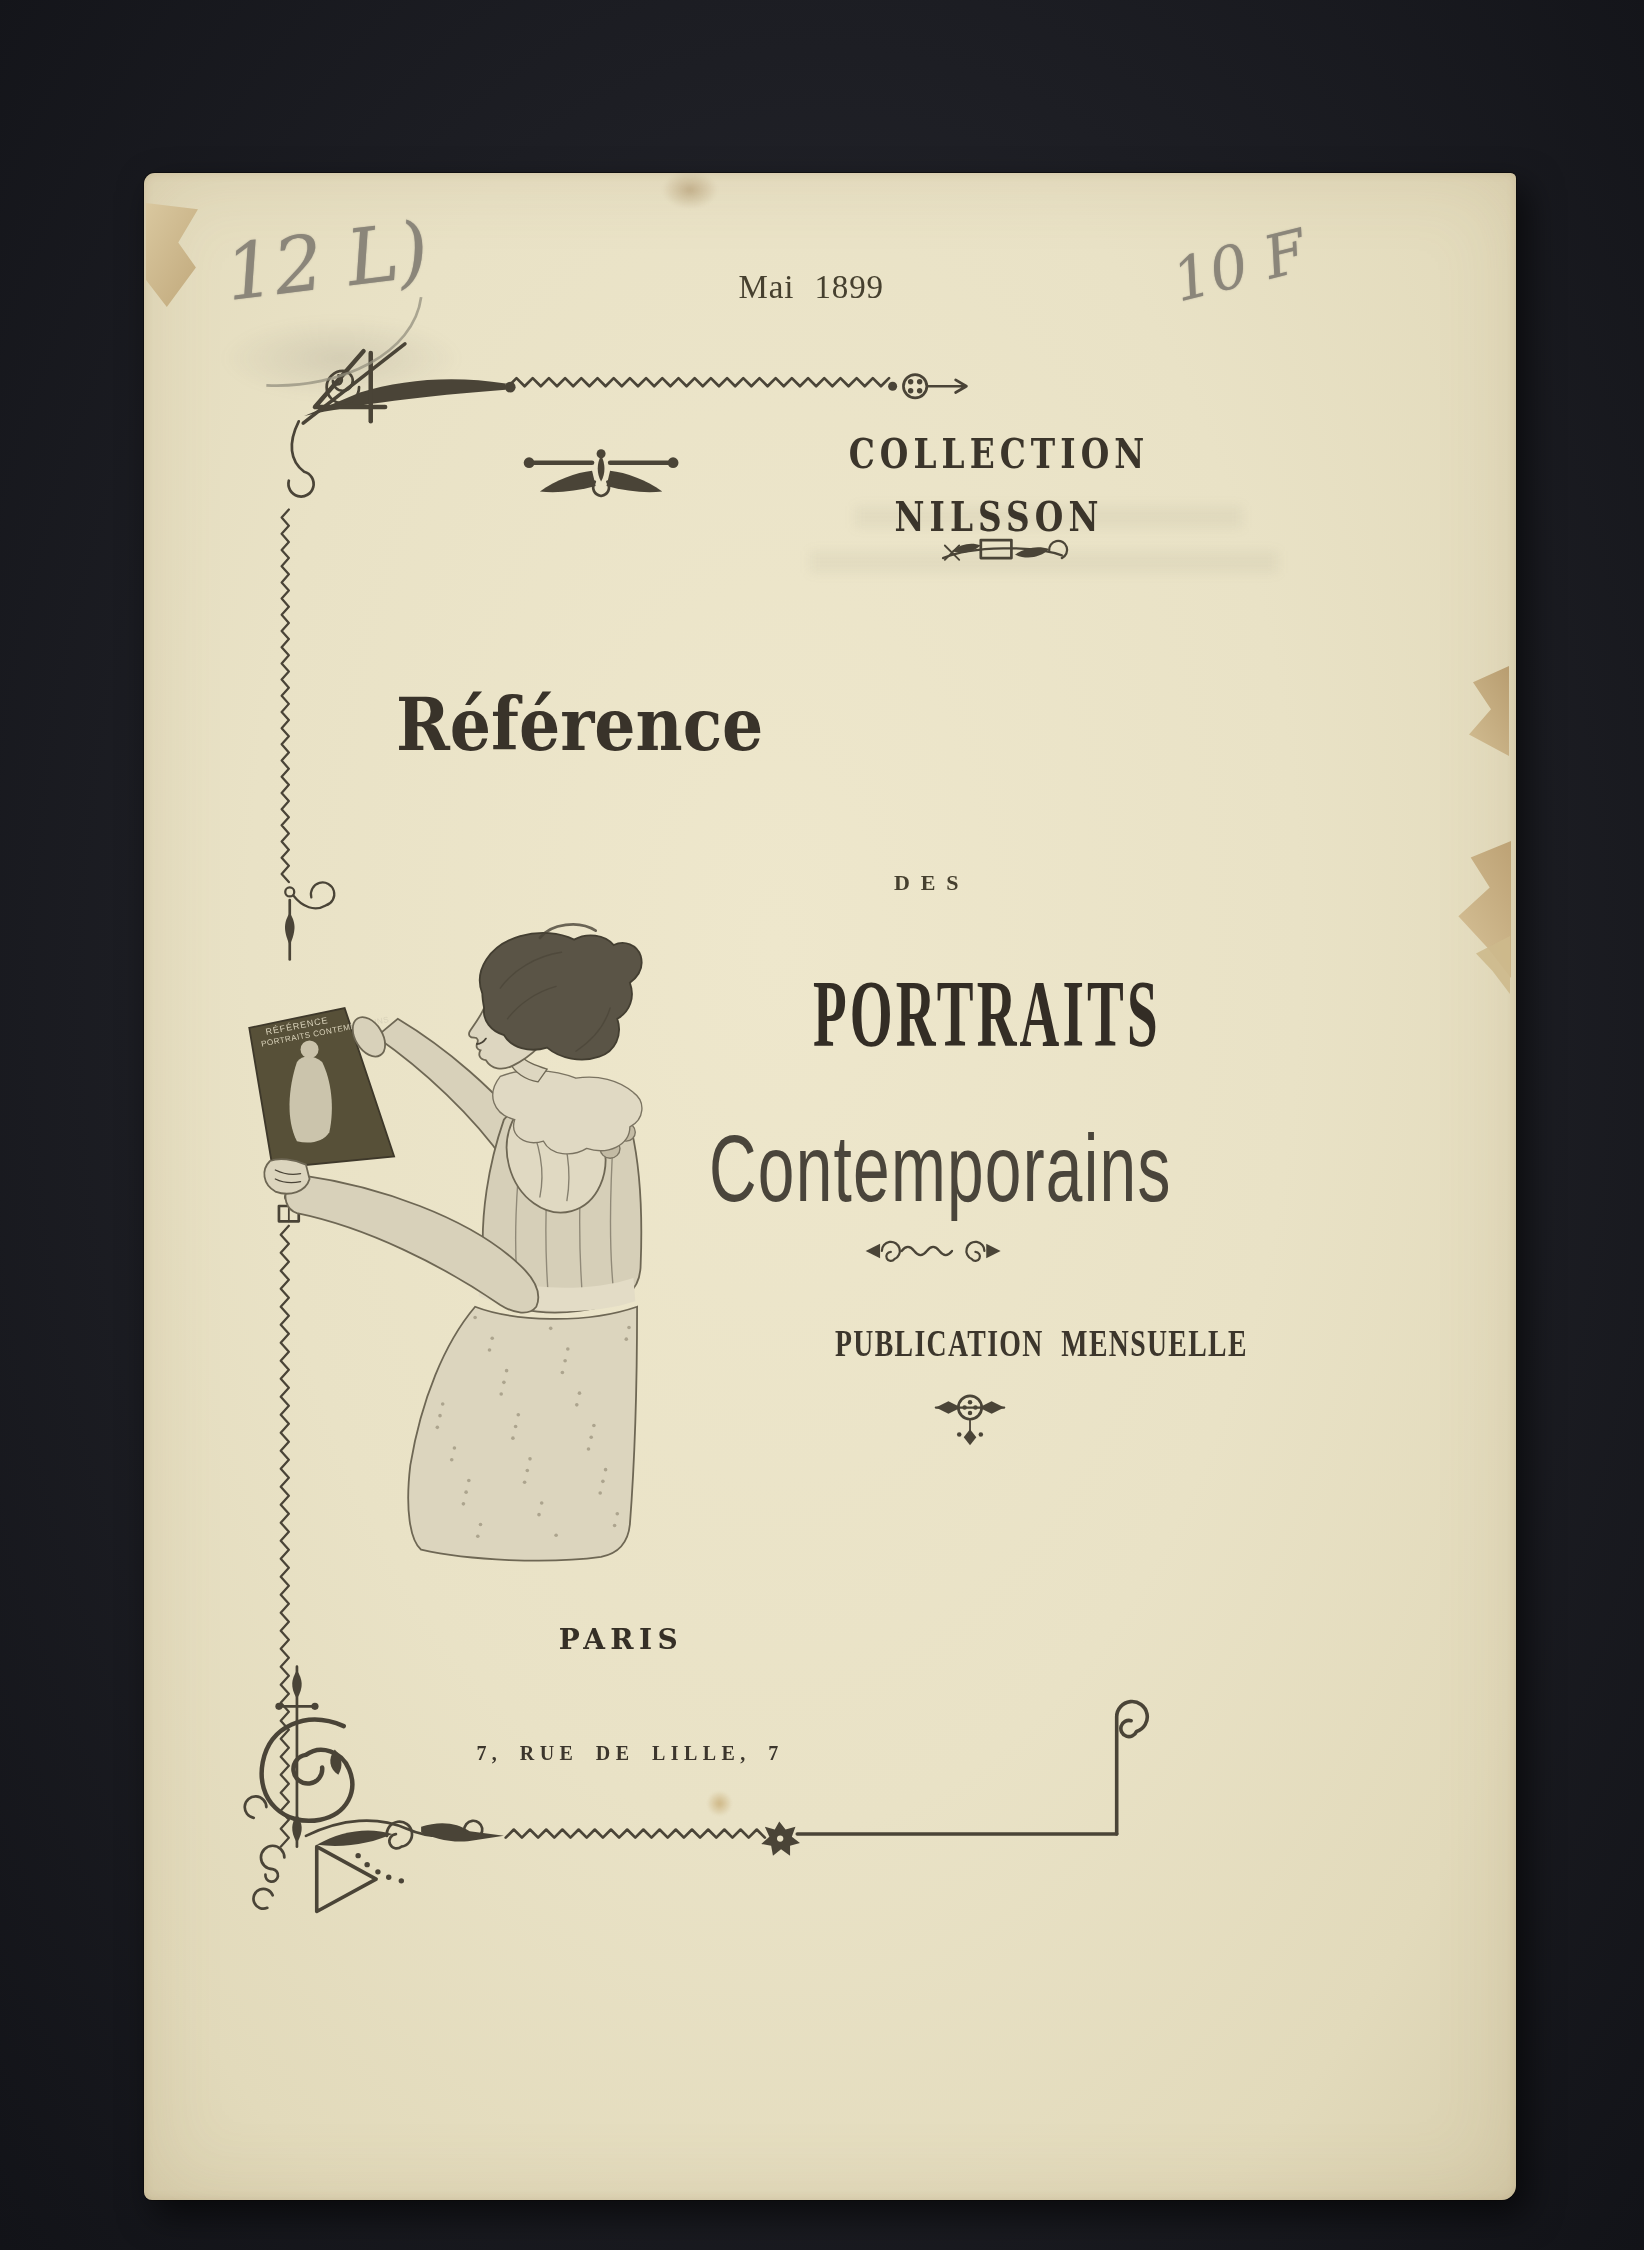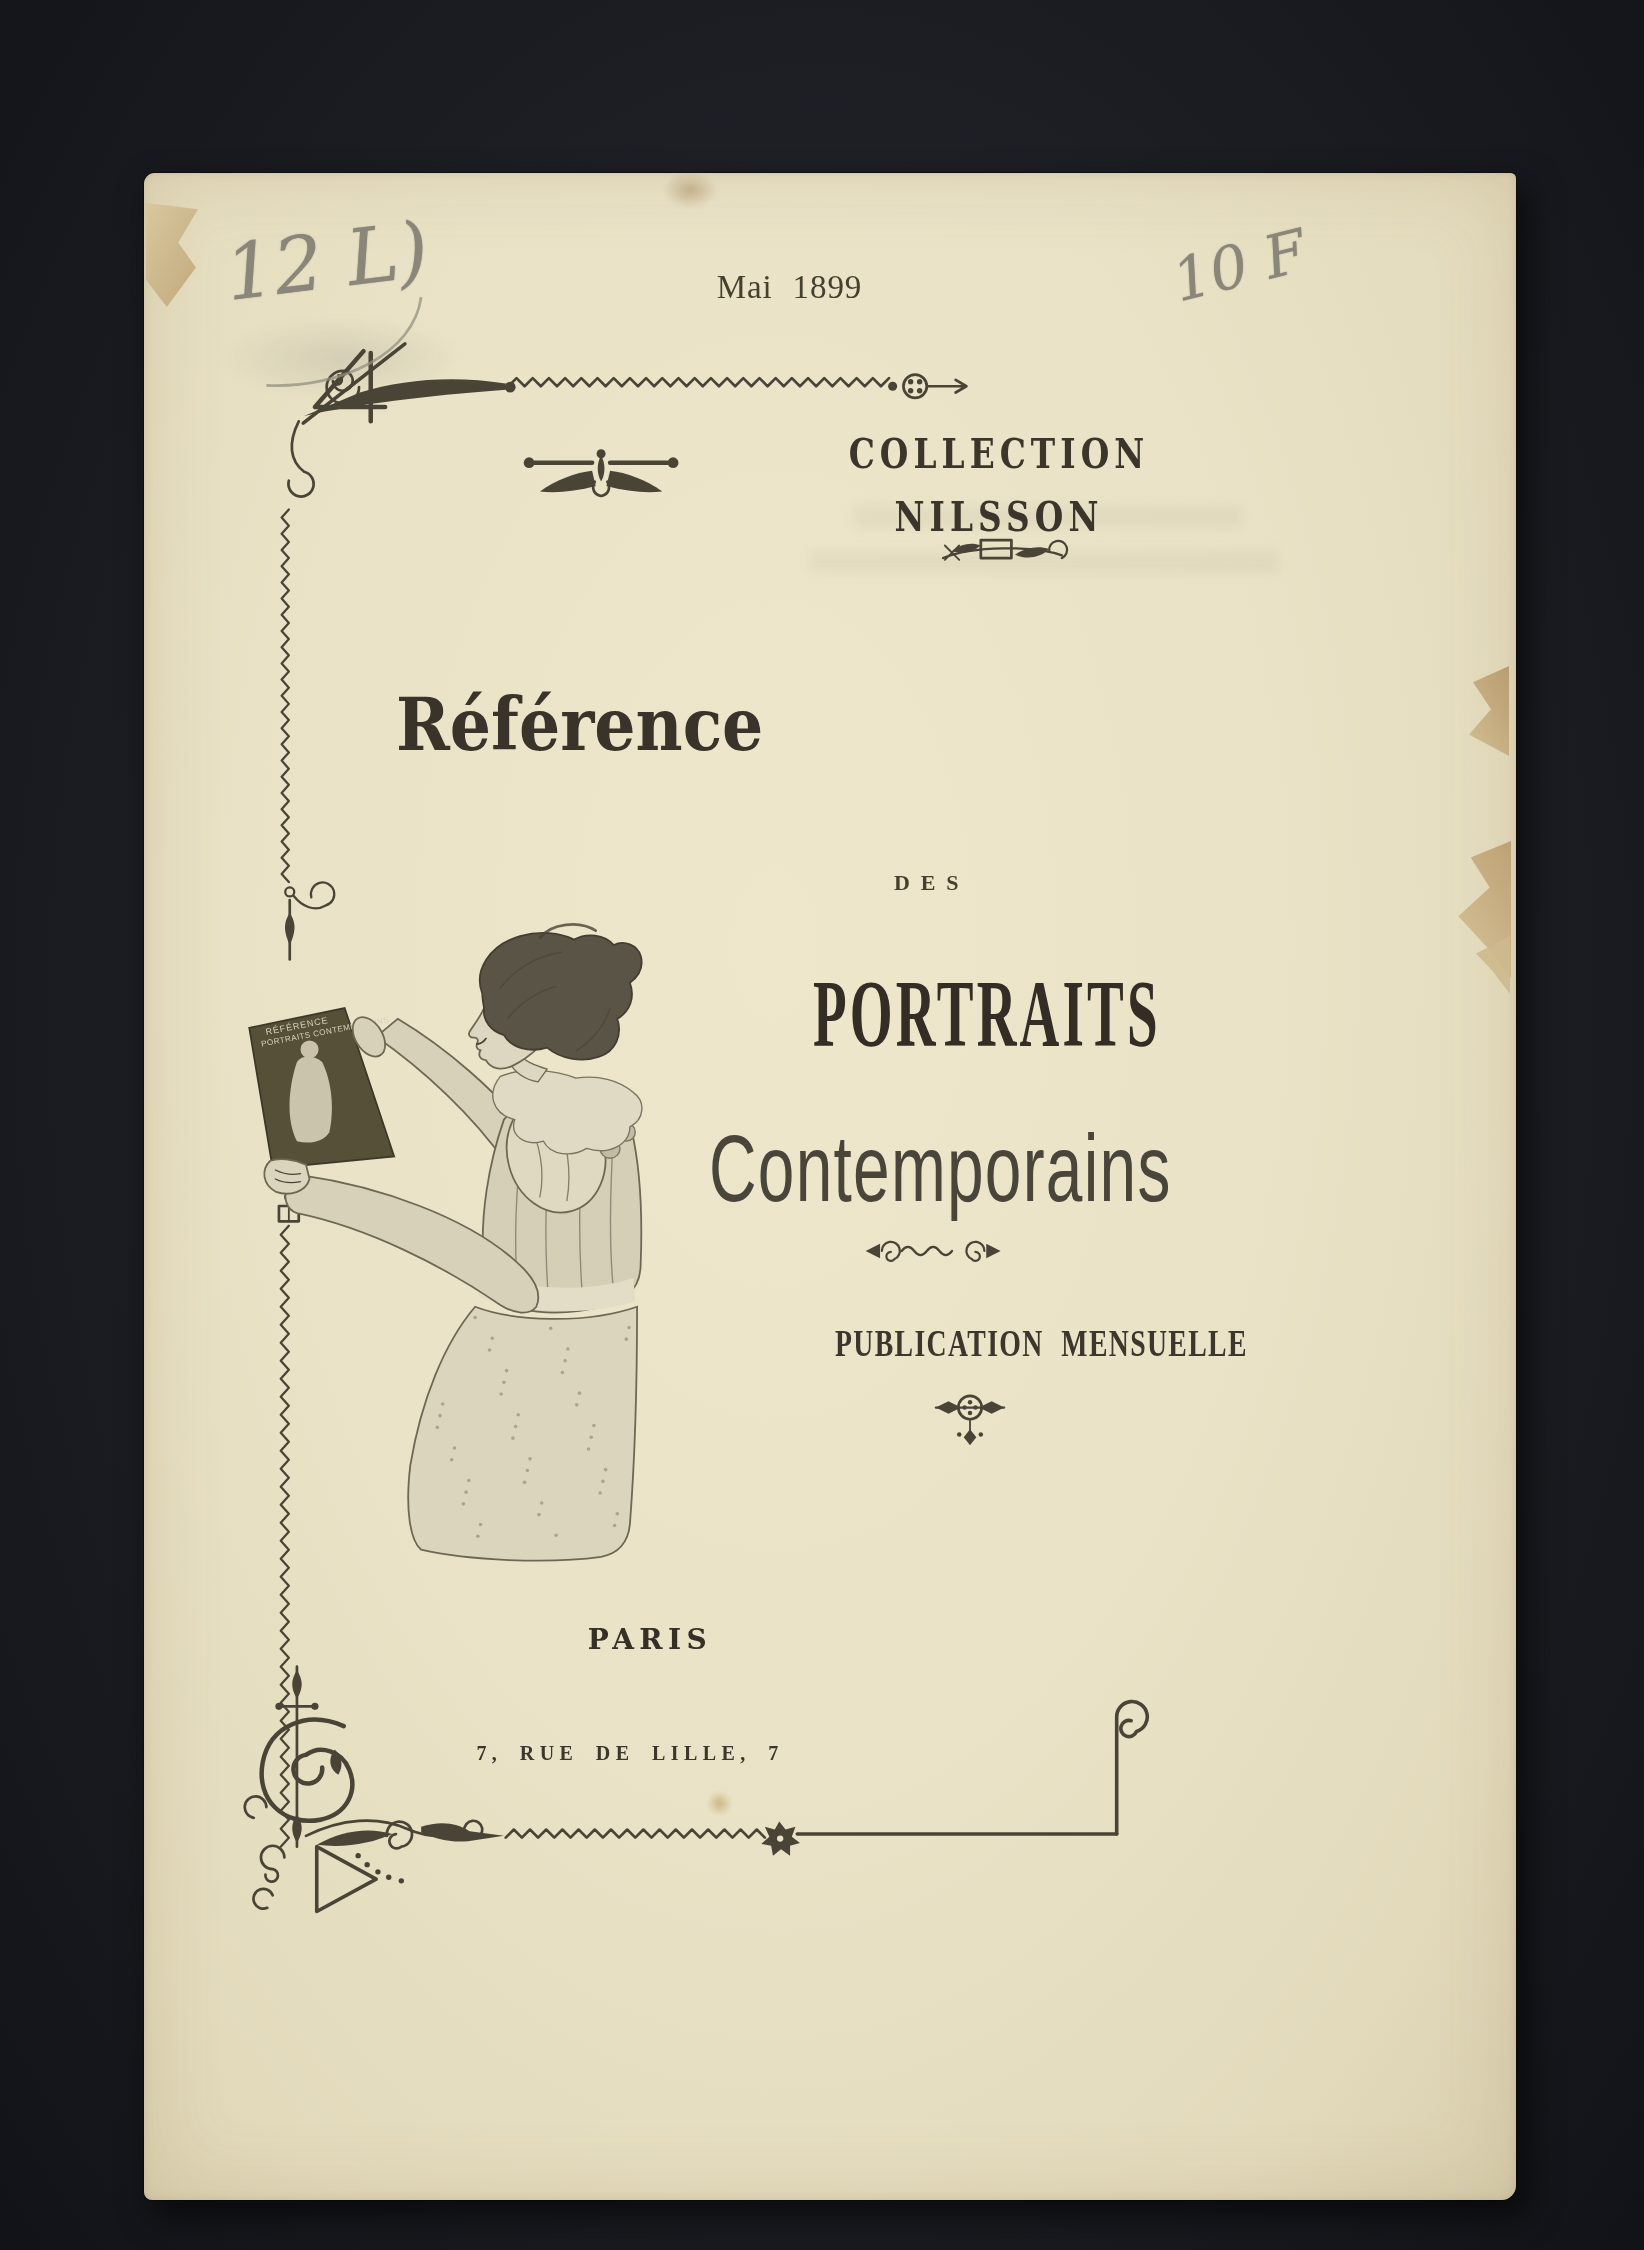--- a/index.html
+++ b/index.html
@@ -27,33 +27,33 @@
   .ghost{position:absolute;background:rgba(120,110,80,.07);filter:blur(5.4px);}
   .g1{left:855px;top:506px;width:387px;height:21.6px;}
   .g2{left:810px;top:551px;width:468px;height:21.6px;}
   svg.decor{position:absolute;left:0;top:0;width:1644px;height:2250px;}
   .s{stroke:#4a4437;fill:none;stroke-linecap:round;stroke-linejoin:round;}
   .f{fill:#4a4437;stroke:none;}
   .txt{position:absolute;color:#3e382e;white-space:nowrap;line-height:1;}
   .pencil{font-style:italic;color:#8b867a;text-shadow:0 0 1.4px rgba(139,134,122,.7);}
   .note-12l{left:225px;top:223px;font-size:77px;transform:rotate(-7deg);font-family:"DejaVu Serif",serif;}
   .note-10f{left:1172px;top:236px;font-size:59px;transform:rotate(-14deg);font-family:"DejaVu Serif",serif;}
-  .date{left:695px;top:271px;width:189px;text-align:center;font-size:33px;word-spacing:10.8px;letter-spacing:0.9px;color:#46402f;}
+  .date{left:695px;top:271px;width:189px;text-align:right;font-size:33px;word-spacing:10.8px;letter-spacing:0.9px;color:#46402f;}
   .collection{left:801px;top:423px;width:396px;text-align:center;font-family:"DejaVu Serif",serif;font-weight:bold;
               font-size:41px;letter-spacing:6.3px;line-height:63px;transform:scaleX(.8);transform-origin:center top;color:#3b352b;}
   .reference{left:396px;top:689px;font-family:"DejaVu Serif",serif;font-weight:bold;font-size:72px;
              transform:scaleX(.9);transform-origin:left top;color:#39332a;}
   .des{left:894px;top:842px;font-size:22px;font-weight:600;letter-spacing:10.8px;color:#46402f;margin-top:30px;}
   .portraits{left:813px;top:967px;font-weight:bold;font-size:95px;letter-spacing:5.4px;
              transform:scaleX(.58);transform-origin:left top;color:#332d25;}
   .contemporains{left:709px;top:1122px;font-family:"Liberation Sans",sans-serif;font-size:94px;letter-spacing:1.8px;
                  transform:scaleX(.7);transform-origin:left top;color:#4a453b;}
   .pubmens{left:835px;top:1325px;font-weight:bold;font-size:37px;letter-spacing:1.8px;word-spacing:12.6px;
            transform:scaleX(.75);transform-origin:left top;color:#3c362c;}
-  .paris{left:560px;top:1626px;width:180px;text-align:center;font-family:"DejaVu Serif",serif;font-weight:bold;
+  .paris{left:531px;top:1626px;width:180px;text-align:center;font-family:"DejaVu Serif",serif;font-weight:bold;
          font-size:28px;letter-spacing:5.4px;color:#352f26;}
   .publisher{left:297px;top:1681px;width:675px;text-align:center;font-size:32px;letter-spacing:1.8px;word-spacing:5.4px;color:#3c362d;}
   .publisher sup{font-size:19px;vertical-align:12.6px;letter-spacing:0;}
   .address{left:450px;top:1743px;width:360px;text-align:center;font-weight:bold;font-size:20px;letter-spacing:5.4px;word-spacing:7.2px;color:#3c362d;}
 </style>
 </head>
 <body>
 
 <div class="scene">
 

